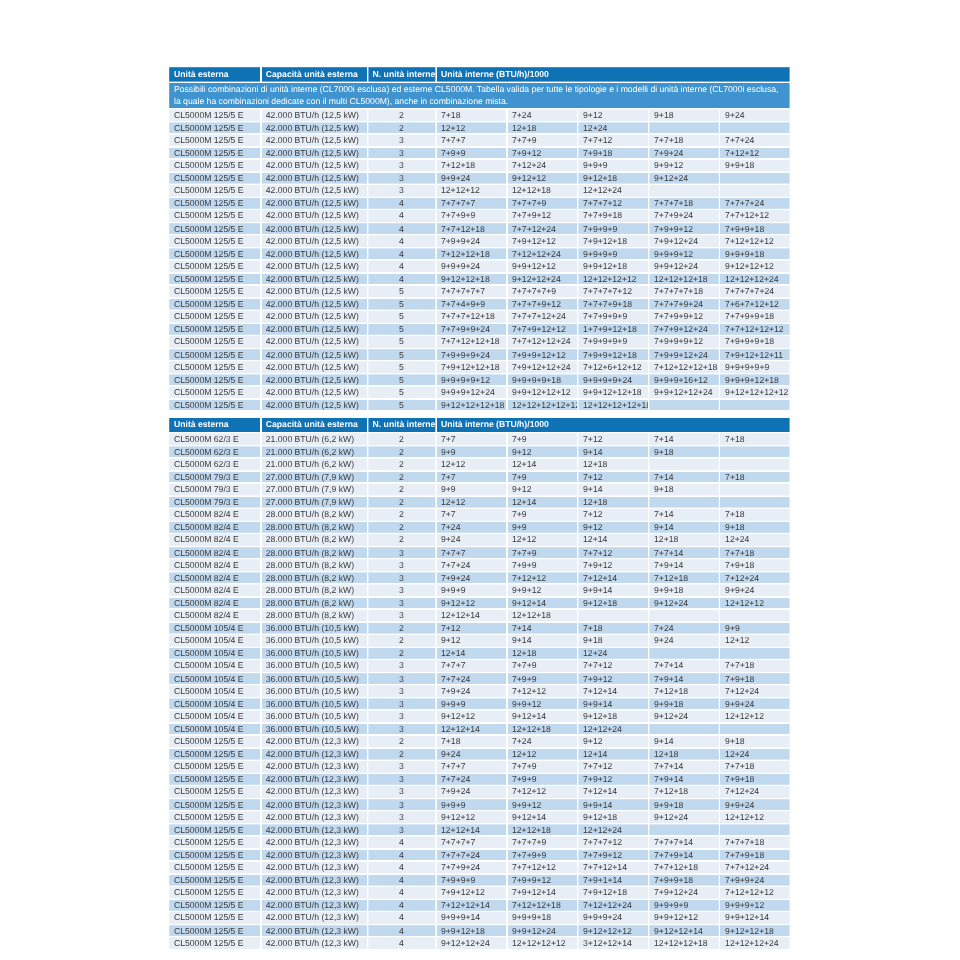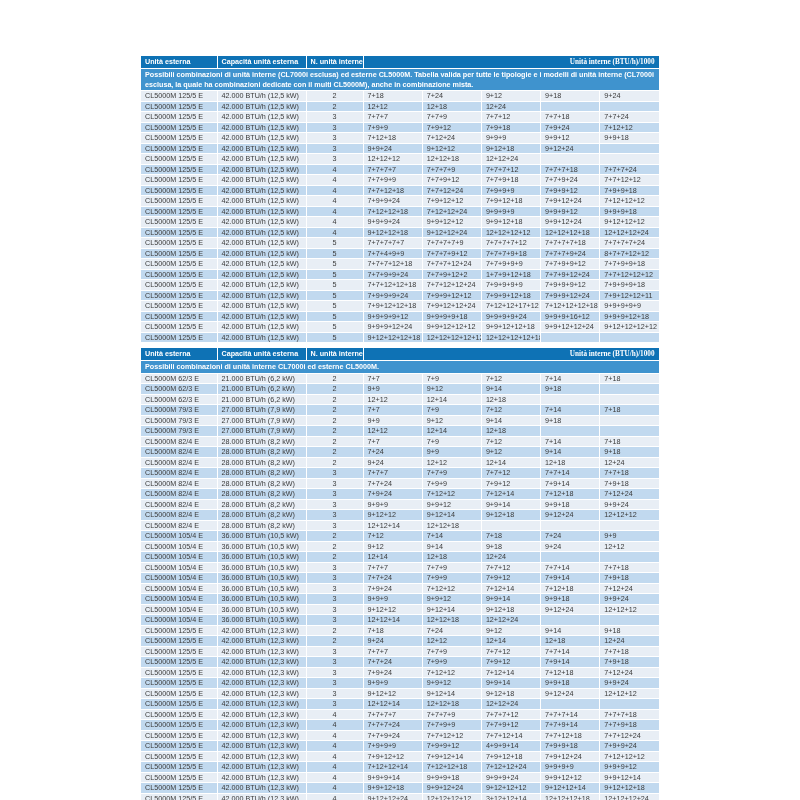--- a/index.html
+++ b/index.html
@@ -21,23 +21,23 @@
   table.combo col.cc{width:59.2px;}
   th,td{
     border-right:1px solid #ffffff;border-bottom:1px solid #ffffff;
     padding:0 4px;overflow:hidden;white-space:nowrap;
     font-size:7.2px;line-height:9.5px;text-align:left;vertical-align:middle;
   }
   th{
     background:var(--header-bg,#0e72b5);color:#ffffff;font-weight:bold;
     line-height:12px;padding:0 4px;
   }
-  th.span-head{text-align:right;font-family:Liberation Serif, serif;}
+  th.span-head{text-align:left;}
   td.note{
-    background:var(--subheader-bg,#3f93ce);color:#ffffff;font-weight:bold;
+    background:var(--subheader-bg,#3f93ce);color:#ffffff;font-weight:normal;
     white-space:normal;line-height:9.5px;padding:1px 4px;
   }
   tr.rl td{background:var(--row-light,#e8eef5);color:#3a3a3a;}
   tr.rb td{background:var(--row-blue,#c1d9ef);color:#3a3a3a;}
   td.ctr{text-align:center;}
   .footer-note{
     width:520px;margin-top:8px;color:#3c3c3c;
     font-size:9.2px;line-height:1.3;
   }
 </style>
@@ -220,38 +220,38 @@
           <td>7+7+7+7+24</td>
         </tr>
         <tr class="rb">
           <td>CL5000M 125/5 E</td>
           <td>42.000 BTU/h (12,5 kW)</td>
           <td class="ctr">5</td>
           <td>7+7+4+9+9</td>
           <td>7+7+7+9+12</td>
           <td>7+7+7+9+18</td>
           <td>7+7+7+9+24</td>
-          <td>8+7+7+12+12</td>
+          <td>7+6+7+12+12</td>
         </tr>
         <tr class="rl">
           <td>CL5000M 125/5 E</td>
           <td>42.000 BTU/h (12,5 kW)</td>
           <td class="ctr">5</td>
           <td>7+7+7+12+18</td>
           <td>7+7+7+12+24</td>
           <td>7+7+9+9+9</td>
           <td>7+7+9+9+12</td>
           <td>7+7+9+9+18</td>
         </tr>
         <tr class="rb">
           <td>CL5000M 125/5 E</td>
           <td>42.000 BTU/h (12,5 kW)</td>
           <td class="ctr">5</td>
           <td>7+7+9+9+24</td>
-          <td>7+7+9+12+2</td>
+          <td>7+7+9+12+12</td>
           <td>1+7+9+12+18</td>
           <td>7+7+9+12+24</td>
           <td>7+7+12+12+12</td>
         </tr>
         <tr class="rl">
           <td>CL5000M 125/5 E</td>
           <td>42.000 BTU/h (12,5 kW)</td>
           <td class="ctr">5</td>
           <td>7+7+12+12+18</td>
           <td>7+7+12+12+24</td>
@@ -268,21 +268,21 @@
           <td>7+9+9+12+18</td>
           <td>7+9+9+12+24</td>
           <td>7+9+12+12+11</td>
         </tr>
         <tr class="rl">
           <td>CL5000M 125/5 E</td>
           <td>42.000 BTU/h (12,5 kW)</td>
           <td class="ctr">5</td>
           <td>7+9+12+12+18</td>
           <td>7+9+12+12+24</td>
-          <td>7+12+12+17+12</td>
+          <td>7+12+6+12+12</td>
           <td>7+12+12+12+18</td>
           <td>9+9+9+9+9</td>
         </tr>
         <tr class="rb">
           <td>CL5000M 125/5 E</td>
           <td>42.000 BTU/h (12,5 kW)</td>
           <td class="ctr">5</td>
           <td>9+9+9+9+12</td>
           <td>9+9+9+9+18</td>
           <td>9+9+9+9+24</td>
@@ -323,23 +323,20 @@
         <col class="cc">
         <col class="cc">
     </colgroup>
     <thead>
       <tr>
         <th>Unità esterna</th>
         <th>Capacità unità esterna</th>
         <th>N. unità interne</th>
         <th class="span-head" colspan="5">Unità interne (BTU/h)/1000</th>
       </tr>
-      <tr>
-        <td class="note" colspan="8">Possibili combinazioni di unità interne CL7000i ed esterne CL5000M.</td>
-      </tr>
     </thead>
     <tbody>
         <tr class="rl">
           <td>CL5000M 62/3 E</td>
           <td>21.000 BTU/h (6,2 kW)</td>
           <td class="ctr">2</td>
           <td>7+7</td>
           <td>7+9</td>
           <td>7+12</td>
           <td>7+14</td>
@@ -684,21 +681,21 @@
           <td>7+7+12+14</td>
           <td>7+7+12+18</td>
           <td>7+7+12+24</td>
         </tr>
         <tr class="rb">
           <td>CL5000M 125/5 E</td>
           <td>42.000 BTU/h (12,3 kW)</td>
           <td class="ctr">4</td>
           <td>7+9+9+9</td>
           <td>7+9+9+12</td>
-          <td>4+9+9+14</td>
+          <td>7+9+1+14</td>
           <td>7+9+9+18</td>
           <td>7+9+9+24</td>
         </tr>
         <tr class="rl">
           <td>CL5000M 125/5 E</td>
           <td>42.000 BTU/h (12,3 kW)</td>
           <td class="ctr">4</td>
           <td>7+9+12+12</td>
           <td>7+9+12+14</td>
           <td>7+9+12+18</td>

